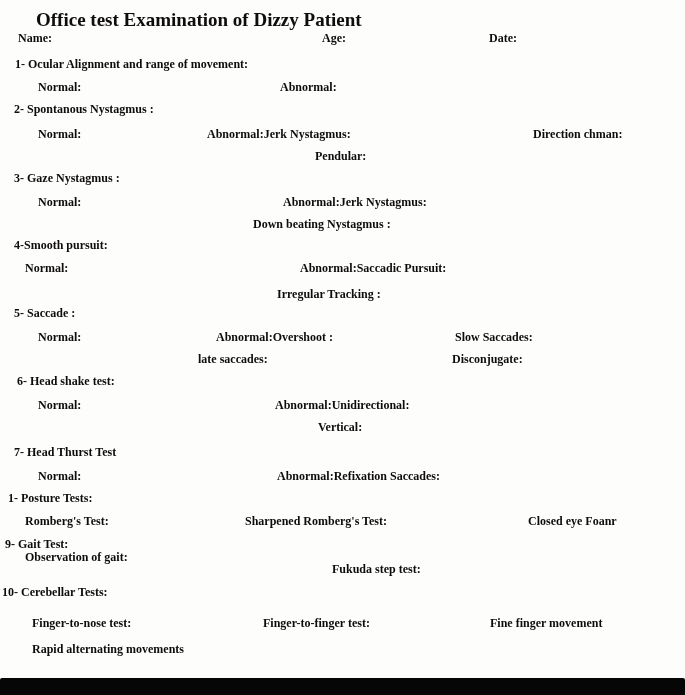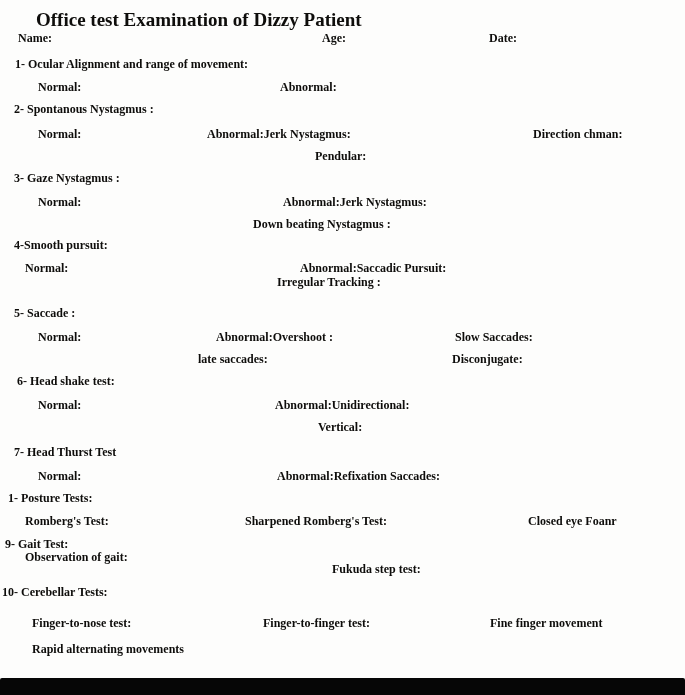--- a/index.html
+++ b/index.html
@@ -61,21 +61,21 @@
   <span class="t" style="left:315px; top:150px">Pendular:</span>
 
   <span class="t" style="left:14px;  top:172px">3- Gaze Nystagmus :</span>
   <span class="t" style="left:38px;  top:196px">Normal:</span>
   <span class="t" style="left:283px; top:196px">Abnormal:Jerk Nystagmus:</span>
   <span class="t" style="left:253px; top:218px">Down beating Nystagmus :</span>
 
   <span class="t" style="left:14px;  top:239px">4-Smooth pursuit:</span>
   <span class="t" style="left:25px;  top:262px">Normal:</span>
   <span class="t" style="left:300px; top:262px">Abnormal:Saccadic Pursuit:</span>
-  <span class="t" style="left:277px; top:276px">Irregular Tracking :</span>
+  <span class="t" style="left:277px; top:288px">Irregular Tracking :</span>
 
   <span class="t" style="left:14px;  top:307px">5- Saccade :</span>
   <span class="t" style="left:38px;  top:331px">Normal:</span>
   <span class="t" style="left:216px; top:331px">Abnormal:Overshoot :</span>
   <span class="t" style="left:455px; top:331px">Slow Saccades:</span>
   <span class="t" style="left:198px; top:353px">late saccades:</span>
   <span class="t" style="left:452px; top:353px">Disconjugate:</span>
 
   <span class="t" style="left:17px;  top:375px">6- Head shake test:</span>
   <span class="t" style="left:38px;  top:399px">Normal:</span>

